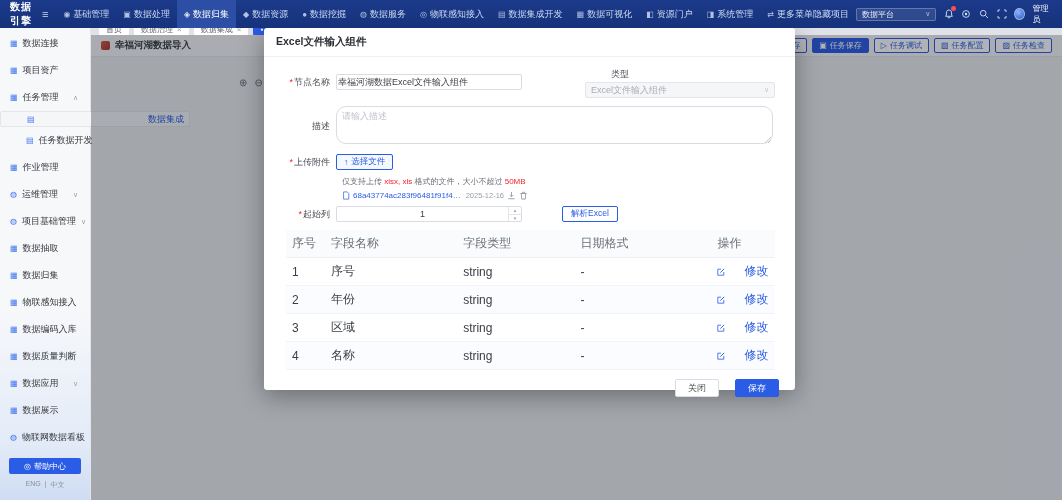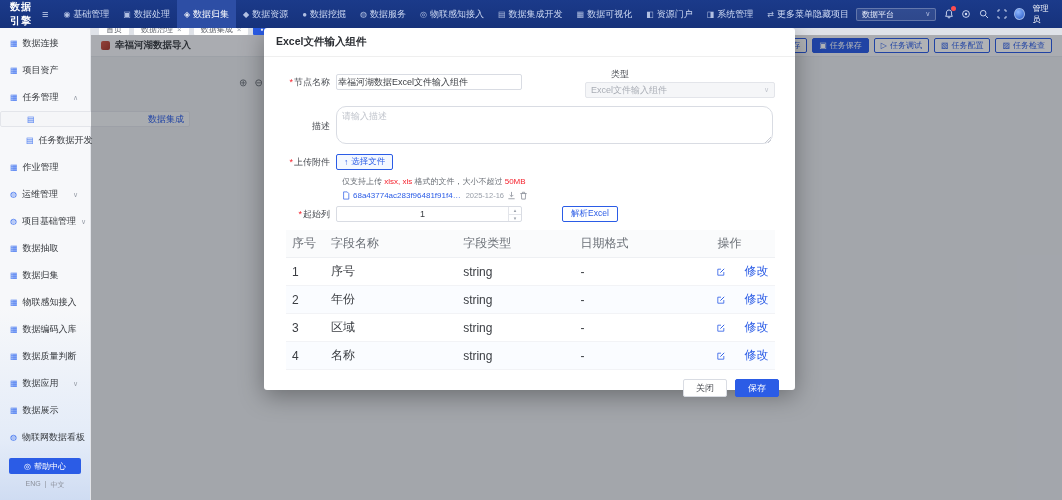--- a/index.html
+++ b/index.html
@@ -89,21 +89,21 @@
   .filedate { margin-left:auto; color:#9aa0aa; font-size:7.5px; white-space:nowrap; }
   .fic { display:flex; align-items:center; cursor:pointer; }
   .parse-btn { margin-left:40px; height:16px; padding:0 8px; border:1px solid #2b5ce6; color:#2b5ce6; background:#fff; border-radius:2px; font-size:8.5px; cursor:pointer; }
   .divider { display:flex; align-items:center; justify-content:center; gap:8px; margin:10px 0 6px 0; color:#2b5ce6; font-size:9px; }
   .divider::before,.divider::after { content:""; width:22px; height:1px; background:#d4ddf5; }
   table.fields { width:calc(100% - 14px); margin-left:14px; border-collapse:collapse; font-size:12px; }
   table.fields th { text-align:left; font-weight:normal; color:#6b7077; background:#fafbfc; padding:5px 6px; border-bottom:1px solid #eef0f3; }
   table.fields td { padding:5px 6px; border-bottom:1px solid #f2f3f6; color:#3a3d42; }
   table.fields tr.alt td { background:#fafcff; }
   .edit-link { color:#2b5ce6; display:flex; align-items:center; gap:19px; cursor:pointer; }
-  .m-foot { margin-top:auto; padding:9px 16px; display:flex; justify-content:flex-end; gap:8px; }
+  .m-foot { margin-top:auto; padding:9px 16px; display:flex; justify-content:flex-end; gap:16px; }
   .btn { height:18px; padding:0 12px; font-size:9px; border-radius:2px; cursor:pointer; font-family:"Liberation Sans",sans-serif; }
   .btn.default { background:#fff; border:1px solid #d9dce3; color:#4a4d53; }
   .btn.primary { background:#2b5ce6; border:1px solid #2b5ce6; color:#fff; }
   svg { display:block; }
 </style>
 </head>
 <body>
 
 <div class="frame">
 

